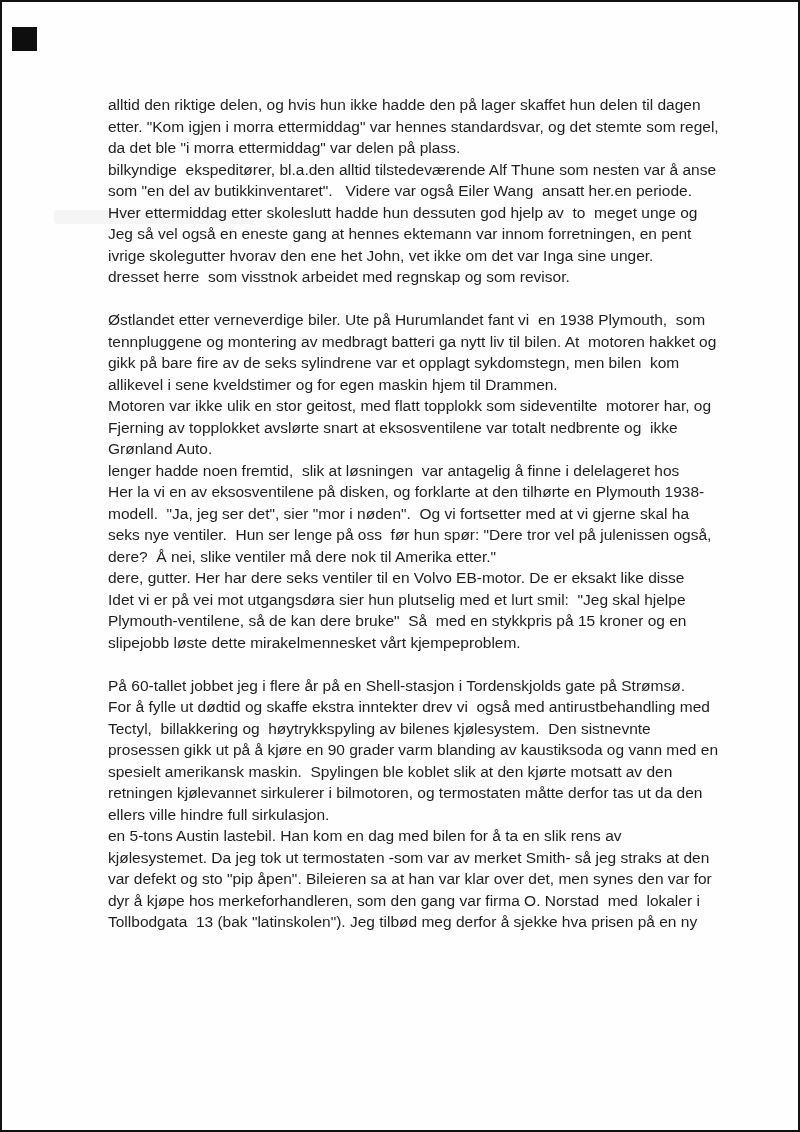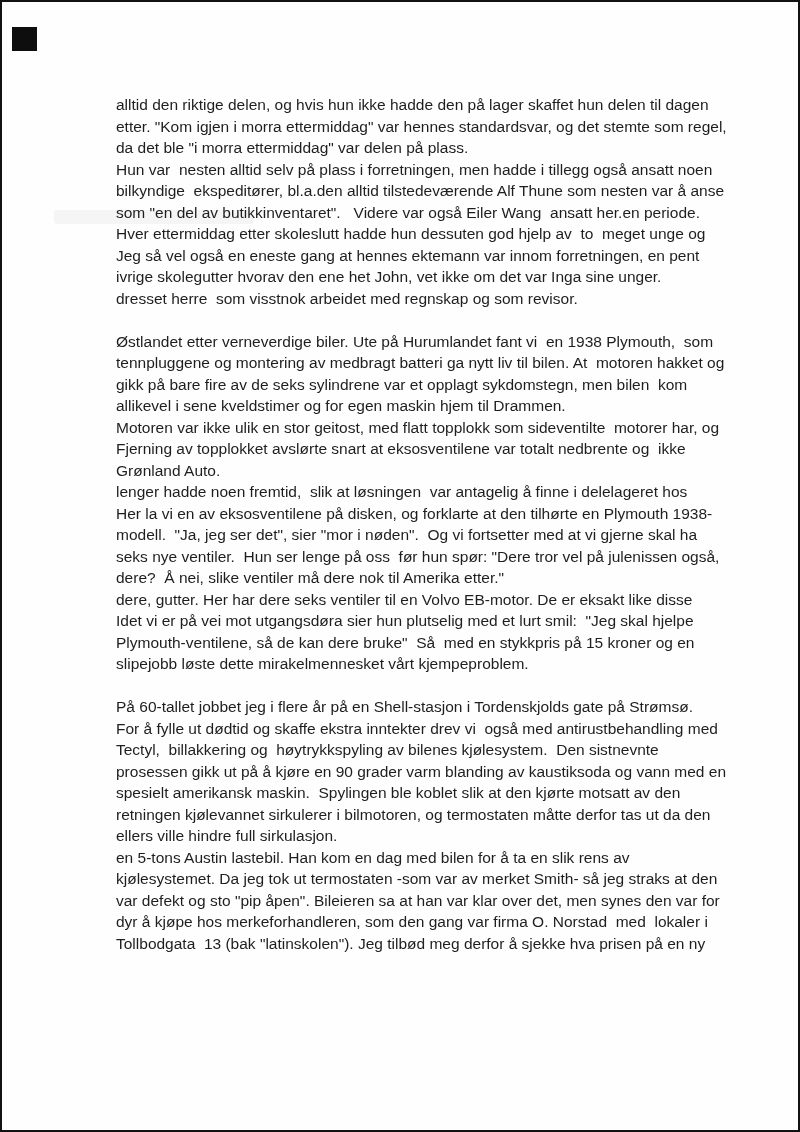--- a/index.html
+++ b/index.html
@@ -33,21 +33,21 @@
     position: absolute;
     left: 52px;
     top: 208px;
     width: 200px;
     height: 14px;
     background: rgba(0, 0, 0, 0.035);
     border-radius: 3px;
   }
   .text-block {
     position: absolute;
-    left: 114px;
+    left: 106px;
     top: 92px;
     width: 630px;
     color: #1e1e1e;
     font-size: 15.5px;
     line-height: 21.5px;
   }
   .line {
     white-space: pre;
     min-height: 21.5px;
   }
@@ -56,21 +56,20 @@
 <body>
 
 <div class="page" style="background: rgb(254, 254, 254); border-color: rgb(18, 18, 18);">
   <div class="corner-mark"></div>
   <div class="ghost-smudge"></div>
   <div class="text-block" style="color: rgb(30, 30, 30);">
 
   <div class="line">alltid den riktige delen, og hvis hun ikke hadde den på lager skaffet hun delen til dagen</div>
       <div class="line">etter. "Kom igjen i morra ettermiddag" var hennes standardsvar, og det stemte som regel,</div>
       <div class="line">da det ble "i morra ettermiddag" var delen på plass.</div>
-      <div class="line">Hun var  nesten alltid selv på plass i forretningen, men hadde i tillegg også ansatt noen</div>
       <div class="line">bilkyndige  ekspeditører, bl.a.den alltid tilstedeværende Alf Thune som nesten var å anse</div>
       <div class="line">som "en del av butikkinventaret".   Videre var også Eiler Wang  ansatt her.en periode.</div>
       <div class="line">Hver ettermiddag etter skoleslutt hadde hun dessuten god hjelp av  to  meget unge og</div>
       <div class="line">Jeg så vel også en eneste gang at hennes ektemann var innom forretningen, en pent</div>
       <div class="line">ivrige skolegutter hvorav den ene het John, vet ikke om det var Inga sine unger.</div>
       <div class="line">dresset herre  som visstnok arbeidet med regnskap og som revisor.</div>
       <div class="line"></div>
       <div class="line">Østlandet etter verneverdige biler. Ute på Hurumlandet fant vi  en 1938 Plymouth,  som</div>
       <div class="line">tennpluggene og montering av medbragt batteri ga nytt liv til bilen. At  motoren hakket og</div>
       <div class="line">gikk på bare fire av de seks sylindrene var et opplagt sykdomstegn, men bilen  kom</div>

